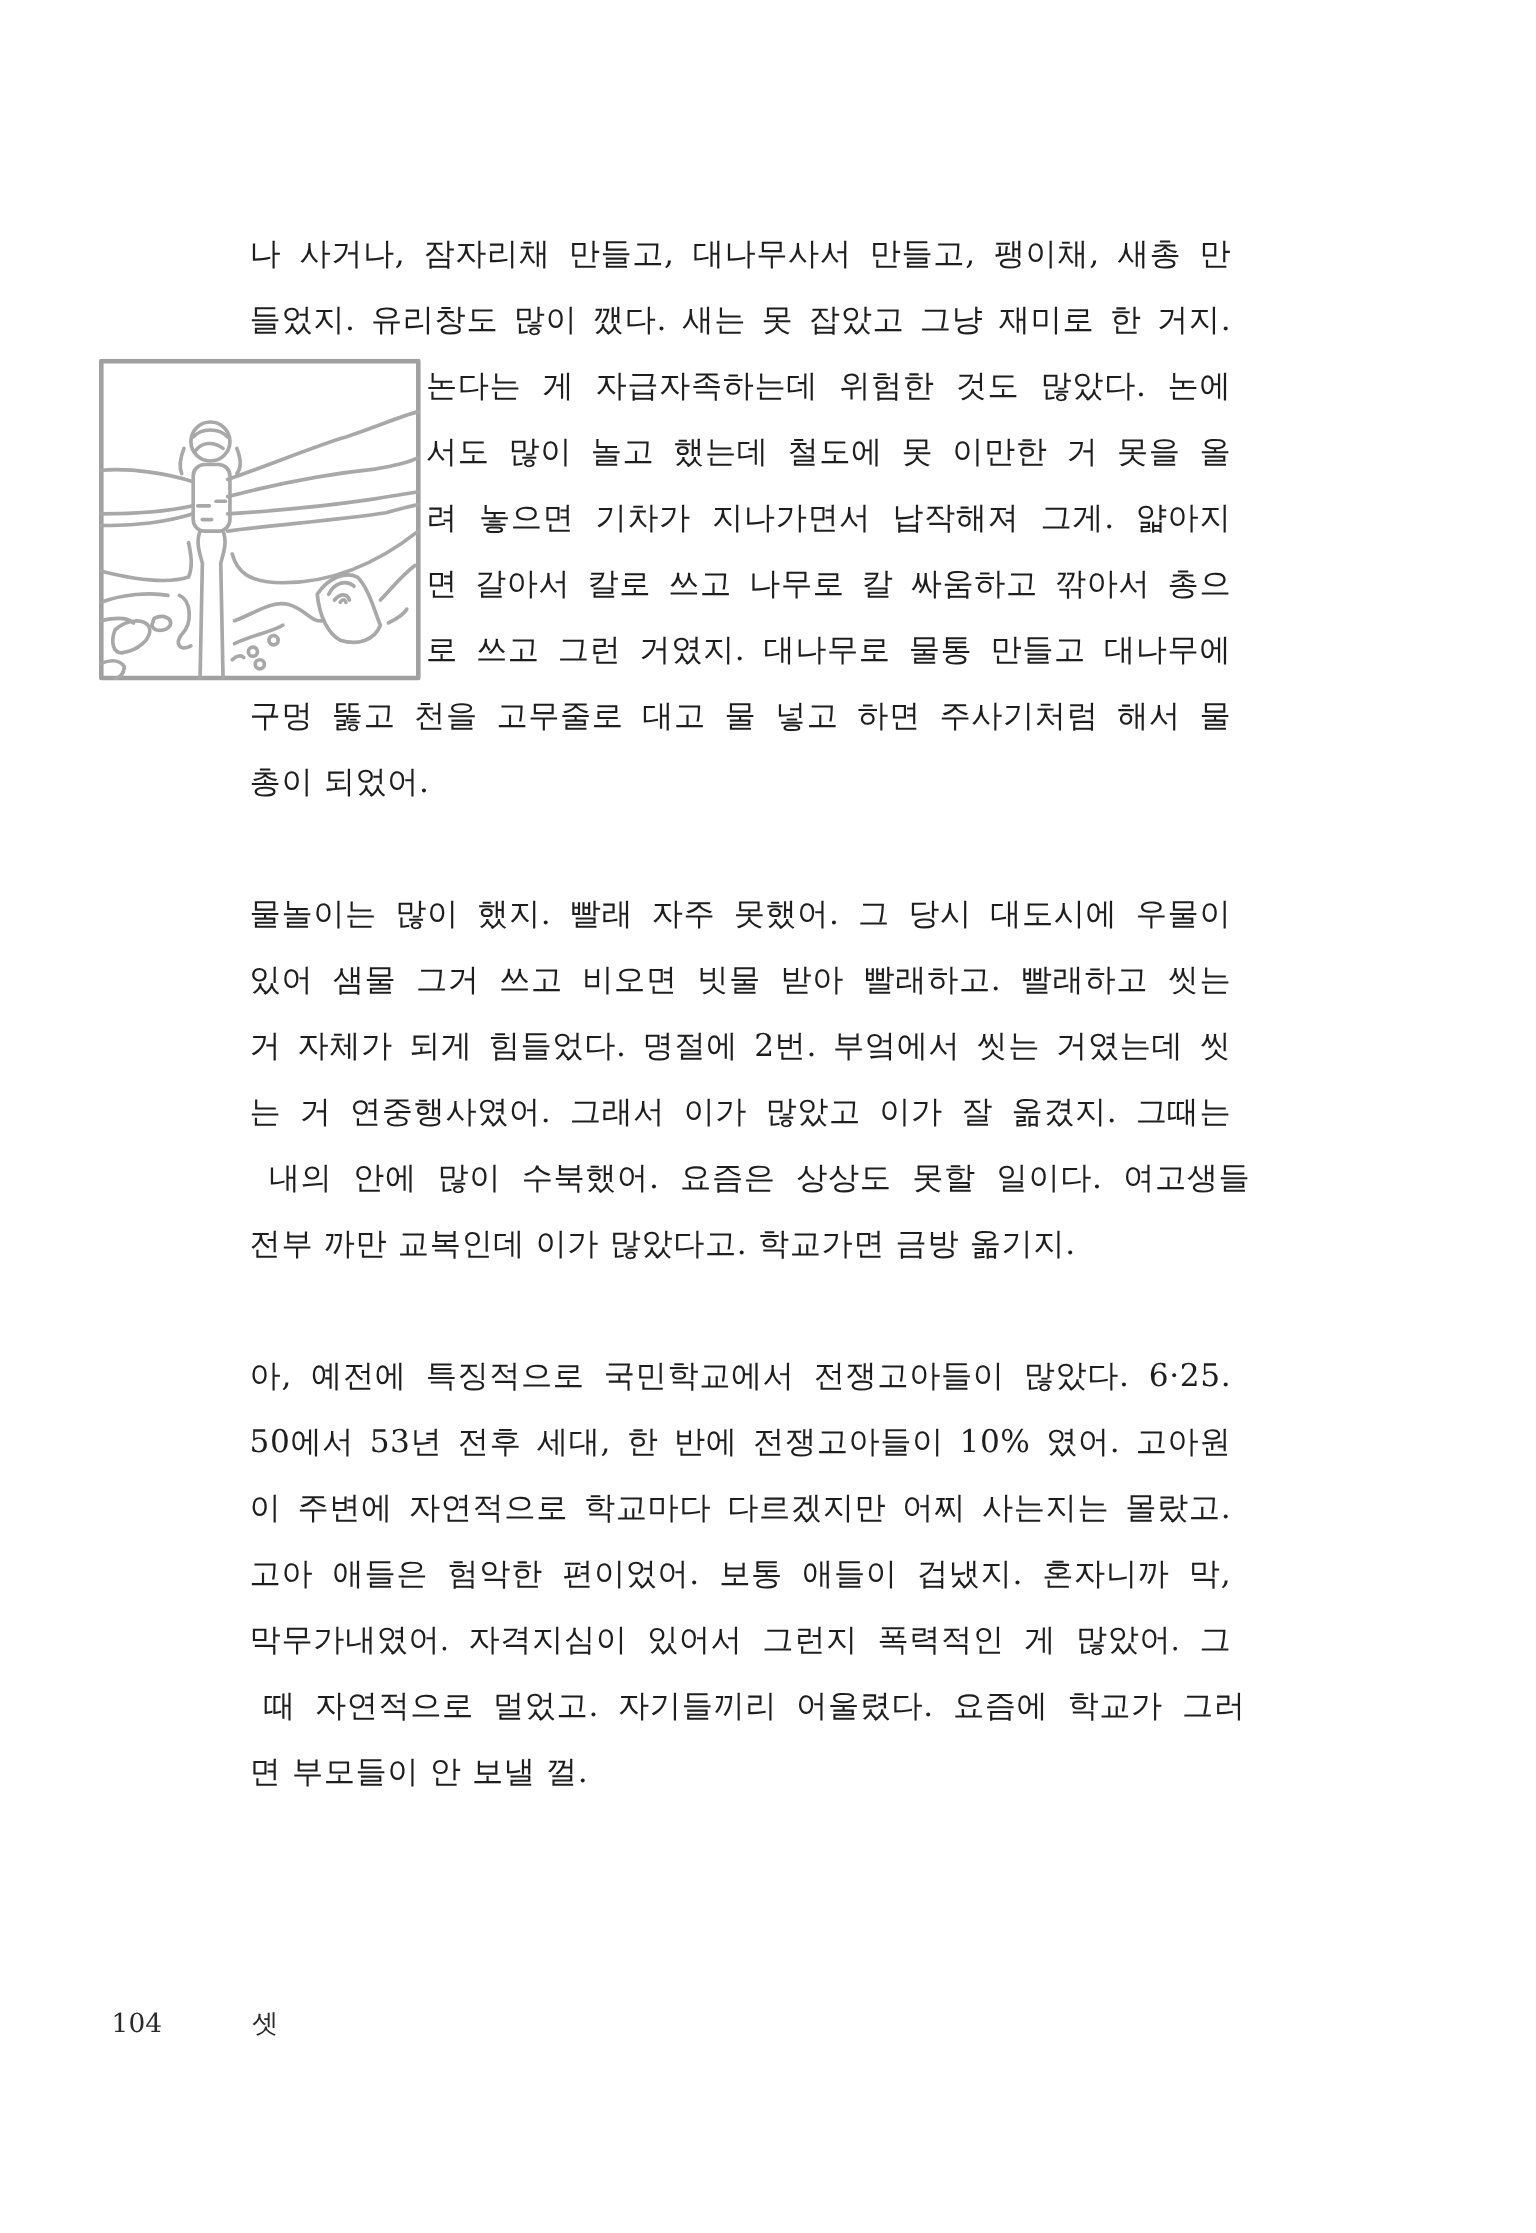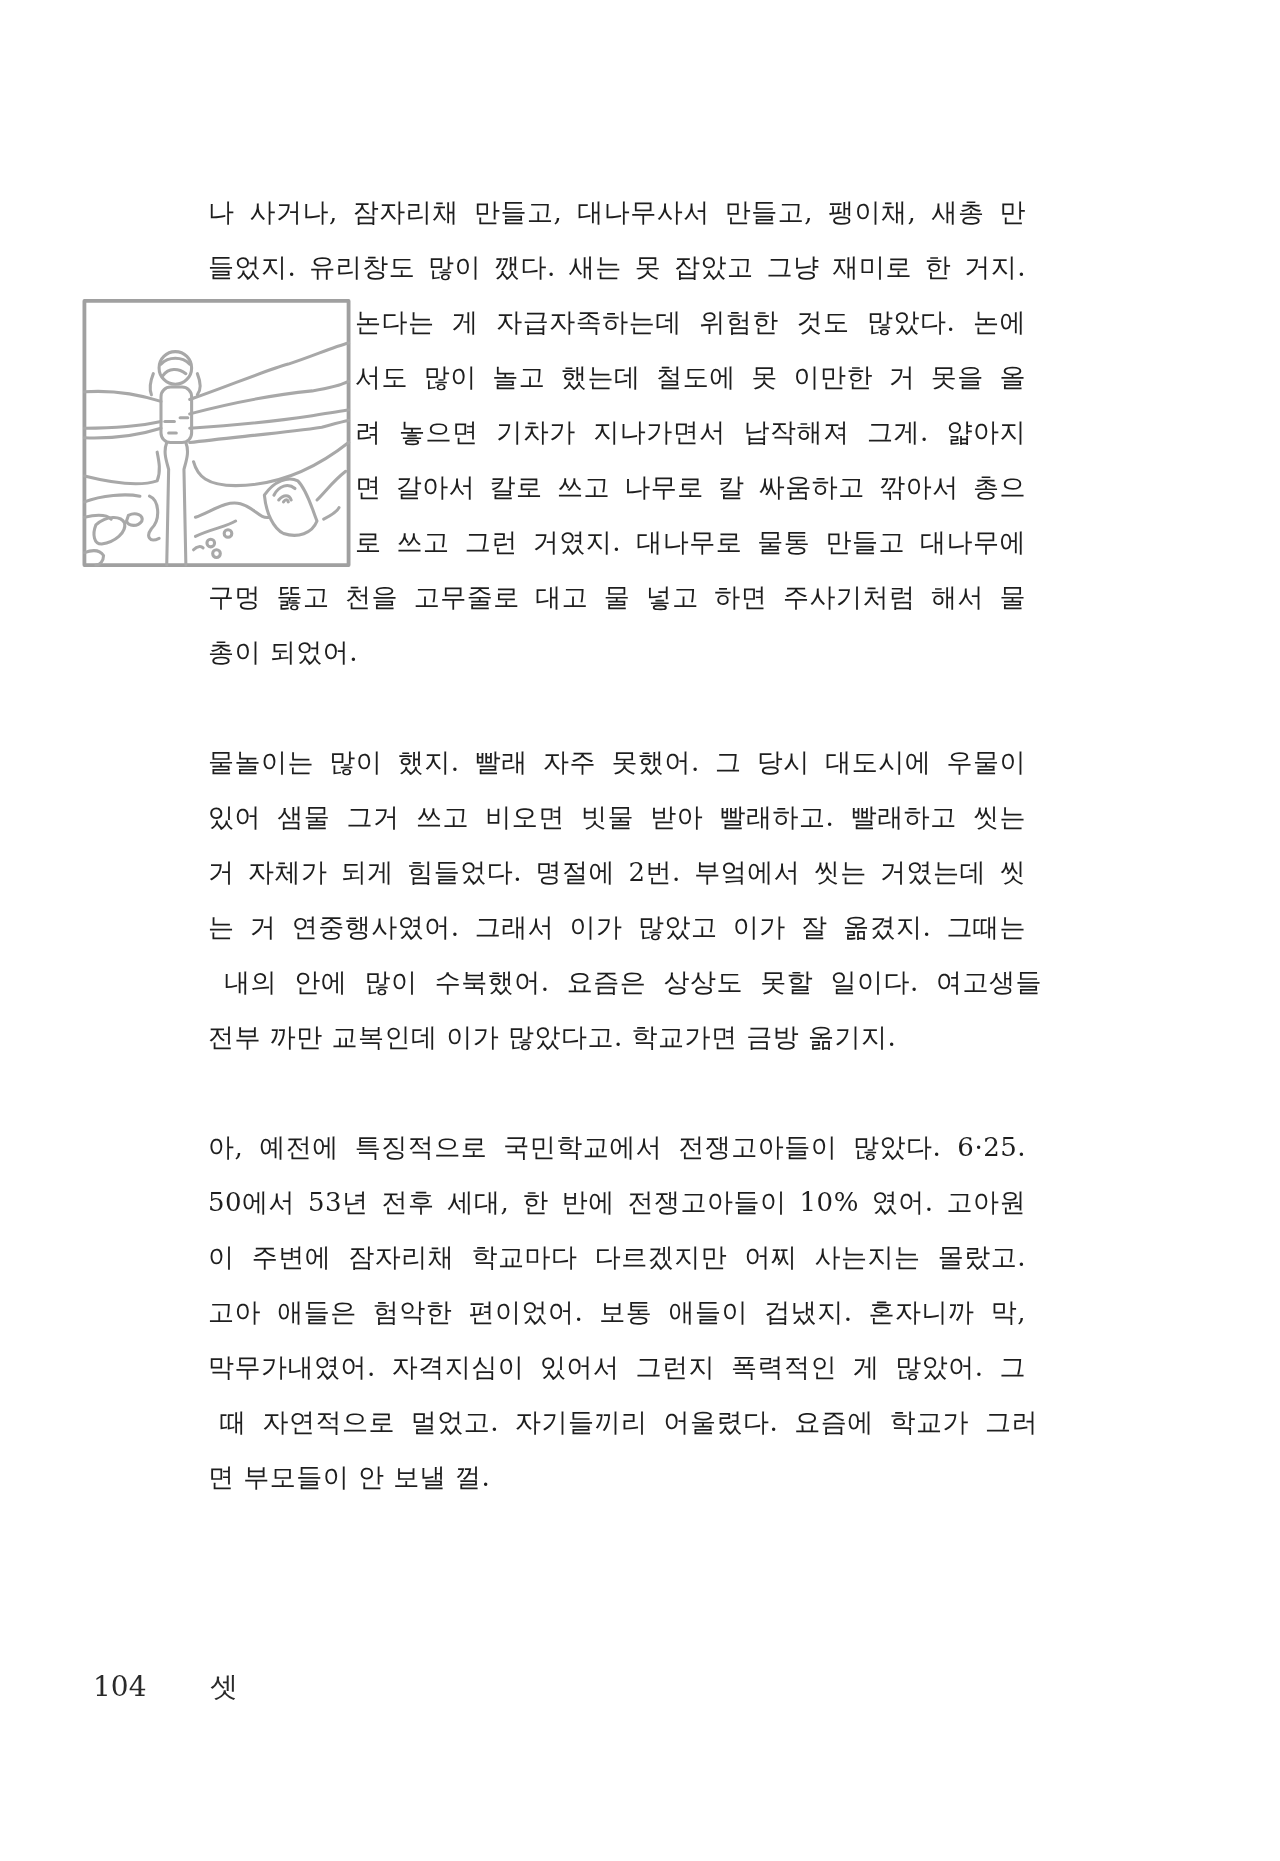--- a/index.html
+++ b/index.html
@@ -43,21 +43,21 @@
       top: 299px;
       width: 269px;
       height: 268px;
     }
     .illustration svg {
       display: block;
     }
     .footer {
       position: absolute;
       top: 1672px;
-      font-size: 28px;
+      font-size: 22px;
       line-height: 30px;
       color: #2a2a2a;
     }
     .page-number { left: 93px; }
     .section-label { left: 210px; }
   </style>
 </head>
 <body>
 
 <div class="page">
@@ -132,23 +132,23 @@
     <div class="line full" style="top:797px;">있어 샘물 그거 쓰고 비오면 빗물 받아 빨래하고. 빨래하고 씻는</div>
     <div class="line full" style="top:852px;">거 자체가 되게 힘들었다. 명절에 2번. 부엌에서 씻는 거였는데 씻</div>
     <div class="line full" style="top:907px;">는 거 연중행사였어. 그래서 이가 많았고 이가 잘 옮겼지. 그때는</div>
     <div class="line full" style="top:962px;margin-left:16px;">내의 안에 많이 수북했어. 요즘은 상상도 못할 일이다. 여고생들</div>
     <div class="line full last" style="top:1017px;">전부 까만 교복인데 이가 많았다고. 학교가면 금방 옮기지.</div>
   </div>
 
   <div class="paragraph">
     <div class="line full" style="top:1127px;">아, 예전에 특징적으로 국민학교에서 전쟁고아들이 많았다. 6·25.</div>
     <div class="line full" style="top:1182px;">50에서 53년 전후 세대, 한 반에 전쟁고아들이 10% 였어. 고아원</div>
-    <div class="line full" style="top:1237px;">이 주변에 잠자리채 학교마다 다르겠지만 어찌 사는지는 몰랐고.</div>
+    <div class="line full" style="top:1237px;">이 주변에 자연적으로 학교마다 다르겠지만 어찌 사는지는 몰랐고.</div>
     <div class="line full" style="top:1292px;">고아 애들은 험악한 편이었어. 보통 애들이 겁냈지. 혼자니까 막,</div>
-    <div class="line full" style="top:1347px;">막무가내였어. 자격지심이 있어서 그런지 폭력적인 게 많았어. 그</div>
+    <div class="line full" style="top:1347px;font-family:Liberation Serif, serif;">막무가내였어. 자격지심이 있어서 그런지 폭력적인 게 많았어. 그</div>
     <div class="line full" style="top:1402px;padding-left:12px;">때 자연적으로 멀었고. 자기들끼리 어울렸다. 요즘에 학교가 그러</div>
     <div class="line full last" style="top:1457px;">면 부모들이 안 보낼 껄.</div>
   </div>
 
   <div class="footer page-number">104</div>
   <div class="footer section-label">셋</div>
 
 </div>
 
 </body></html>

